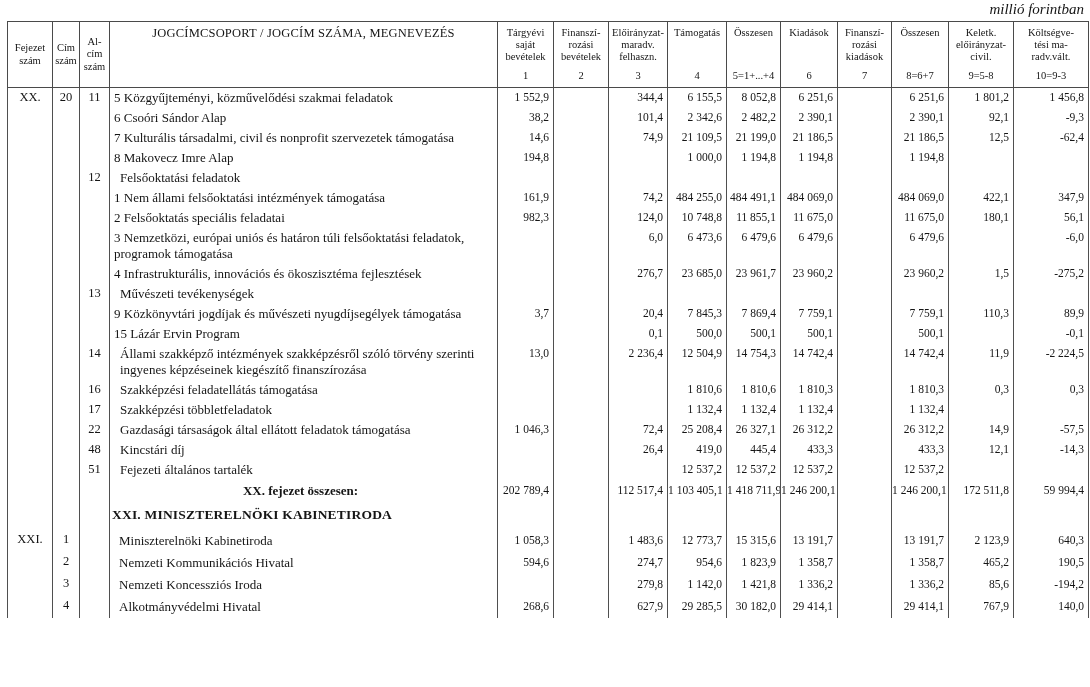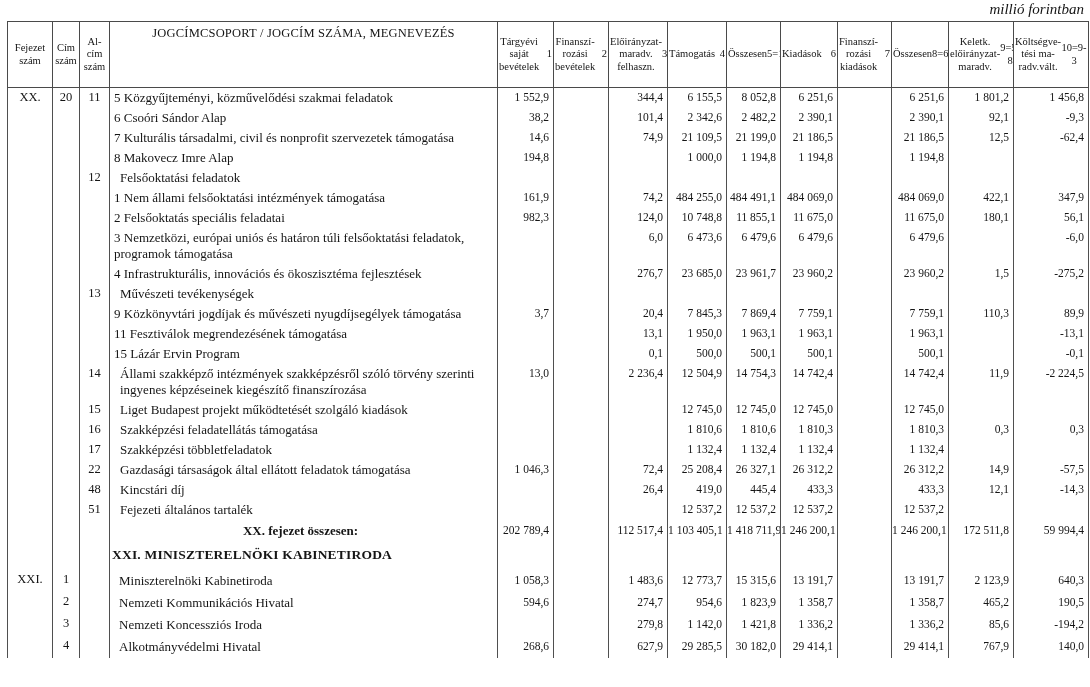--- a/index.html
+++ b/index.html
@@ -16,21 +16,21 @@
     border-collapse:collapse; table-layout:fixed;
   }
   
   thead th {
     border:1px solid #4a4a4a; font-weight:normal; vertical-align:middle;
     font-size:10.5px; line-height:1.18; text-align:center; padding:1px;
     white-space:pre-line; height:60px; overflow:hidden;
   }
   thead th.h-name {vertical-align:top; font-size:12.5px; padding-top:4px; letter-spacing:.2px;}
   thead th.h-col .colbox {
-    display:flex; justify-content:space-between;
+    display:flex; flex-direction:column; justify-content:space-between;
     align-items:center; height:56px;
   }
   thead th.h-col .col-label {white-space:pre-line;}
   thead th.h-col .col-num {font-size:10.5px;}
   
   tbody td {
     border-left:1px solid #4f4f4f; border-right:1px solid #4f4f4f;
     vertical-align:top; overflow:hidden;
   }
   tbody tr {height:20px;}
@@ -97,21 +97,21 @@
 felhaszn.</div><div class="col-num">3</div></div></th>
           <th class="h-col"><div class="colbox"><div class="col-label">Támogatás</div><div class="col-num">4</div></div></th>
           <th class="h-col"><div class="colbox"><div class="col-label">Összesen</div><div class="col-num">5=1+...+4</div></div></th>
           <th class="h-col"><div class="colbox"><div class="col-label">Kiadások</div><div class="col-num">6</div></div></th>
           <th class="h-col"><div class="colbox"><div class="col-label">Finanszí-
 rozási
 kiadások</div><div class="col-num">7</div></div></th>
           <th class="h-col"><div class="colbox"><div class="col-label">Összesen</div><div class="col-num">8=6+7</div></div></th>
           <th class="h-col"><div class="colbox"><div class="col-label">Keletk.
 előirányzat-
-maradv.</div><div class="col-num">9=5-8</div></div></th>
+civil.</div><div class="col-num">9=5-8</div></div></th>
           <th class="h-col"><div class="colbox"><div class="col-label">Költségve-
 tési ma-
 radv.vált.</div><div class="col-num">10=9-3</div></div></th>
         </tr>
     </thead>
     <tbody>
 
     <tr class="item">
           <td class="c-f">XX.</td>
           <td class="c-c">20</td>
@@ -286,36 +286,20 @@
           <td class="c-v">7 759,1</td>
           <td class="c-v"></td>
           <td class="c-v">7 759,1</td>
           <td class="c-v">110,3</td>
           <td class="c-v">89,9</td>
         </tr>
         <tr class="item">
           <td class="c-f"></td>
           <td class="c-c"></td>
           <td class="c-a"></td>
-          <td class="c-n">11 Fesztiválok megrendezésének támogatása</td>
-          <td class="c-v"></td>
-          <td class="c-v"></td>
-          <td class="c-v">13,1</td>
-          <td class="c-v">1 950,0</td>
-          <td class="c-v">1 963,1</td>
-          <td class="c-v">1 963,1</td>
-          <td class="c-v"></td>
-          <td class="c-v">1 963,1</td>
-          <td class="c-v"></td>
-          <td class="c-v">-13,1</td>
-        </tr>
-        <tr class="item">
-          <td class="c-f"></td>
-          <td class="c-c"></td>
-          <td class="c-a"></td>
           <td class="c-n">15 Lázár Ervin Program</td>
           <td class="c-v"></td>
           <td class="c-v"></td>
           <td class="c-v">0,1</td>
           <td class="c-v">500,0</td>
           <td class="c-v">500,1</td>
           <td class="c-v">500,1</td>
           <td class="c-v"></td>
           <td class="c-v">500,1</td>
           <td class="c-v"></td>
@@ -330,36 +314,20 @@
           <td class="c-v">13,0</td>
           <td class="c-v"></td>
           <td class="c-v">2 236,4</td>
           <td class="c-v">12 504,9</td>
           <td class="c-v">14 754,3</td>
           <td class="c-v">14 742,4</td>
           <td class="c-v"></td>
           <td class="c-v">14 742,4</td>
           <td class="c-v">11,9</td>
           <td class="c-v">-2 224,5</td>
-        </tr>
-        <tr class="sub">
-          <td class="c-f"></td>
-          <td class="c-c"></td>
-          <td class="c-a">15</td>
-          <td class="c-n">Liget Budapest projekt működtetését szolgáló kiadások</td>
-          <td class="c-v"></td>
-          <td class="c-v"></td>
-          <td class="c-v"></td>
-          <td class="c-v">12 745,0</td>
-          <td class="c-v">12 745,0</td>
-          <td class="c-v">12 745,0</td>
-          <td class="c-v"></td>
-          <td class="c-v">12 745,0</td>
-          <td class="c-v"></td>
-          <td class="c-v"></td>
         </tr>
         <tr class="sub">
           <td class="c-f"></td>
           <td class="c-c"></td>
           <td class="c-a">16</td>
           <td class="c-n">Szakképzési feladatellátás támogatása</td>
           <td class="c-v"></td>
           <td class="c-v"></td>
           <td class="c-v"></td>
           <td class="c-v">1 810,6</td>

